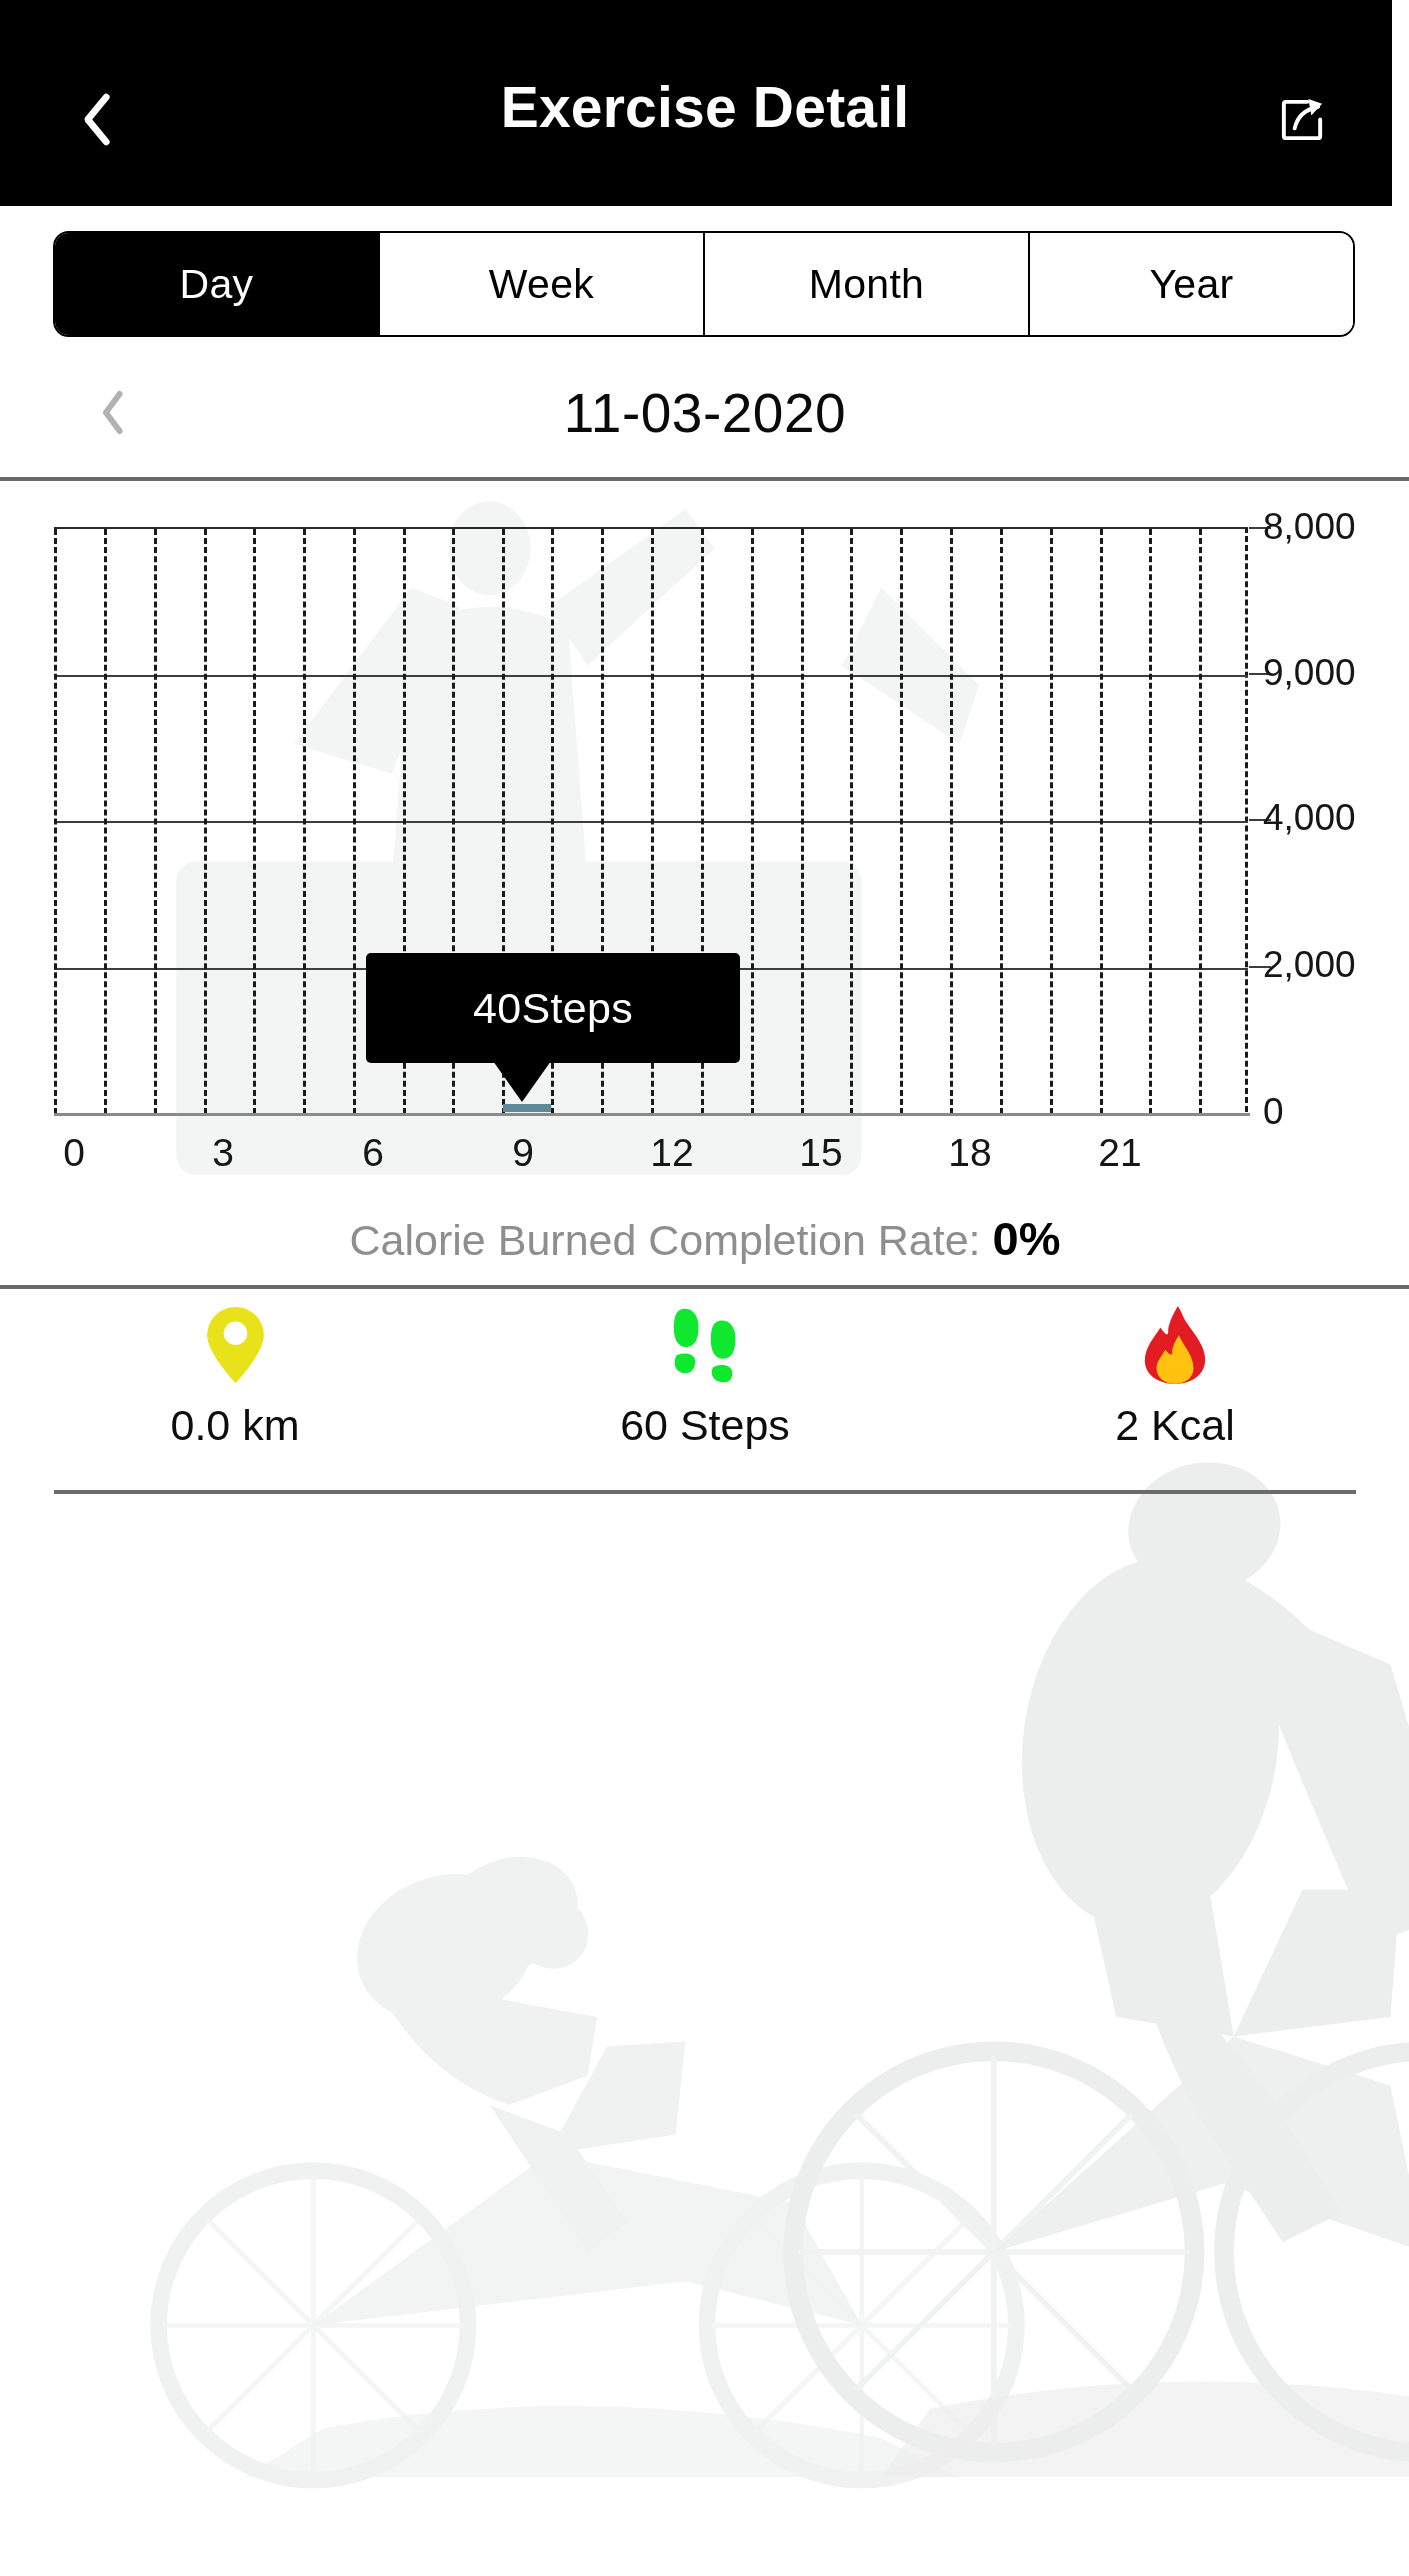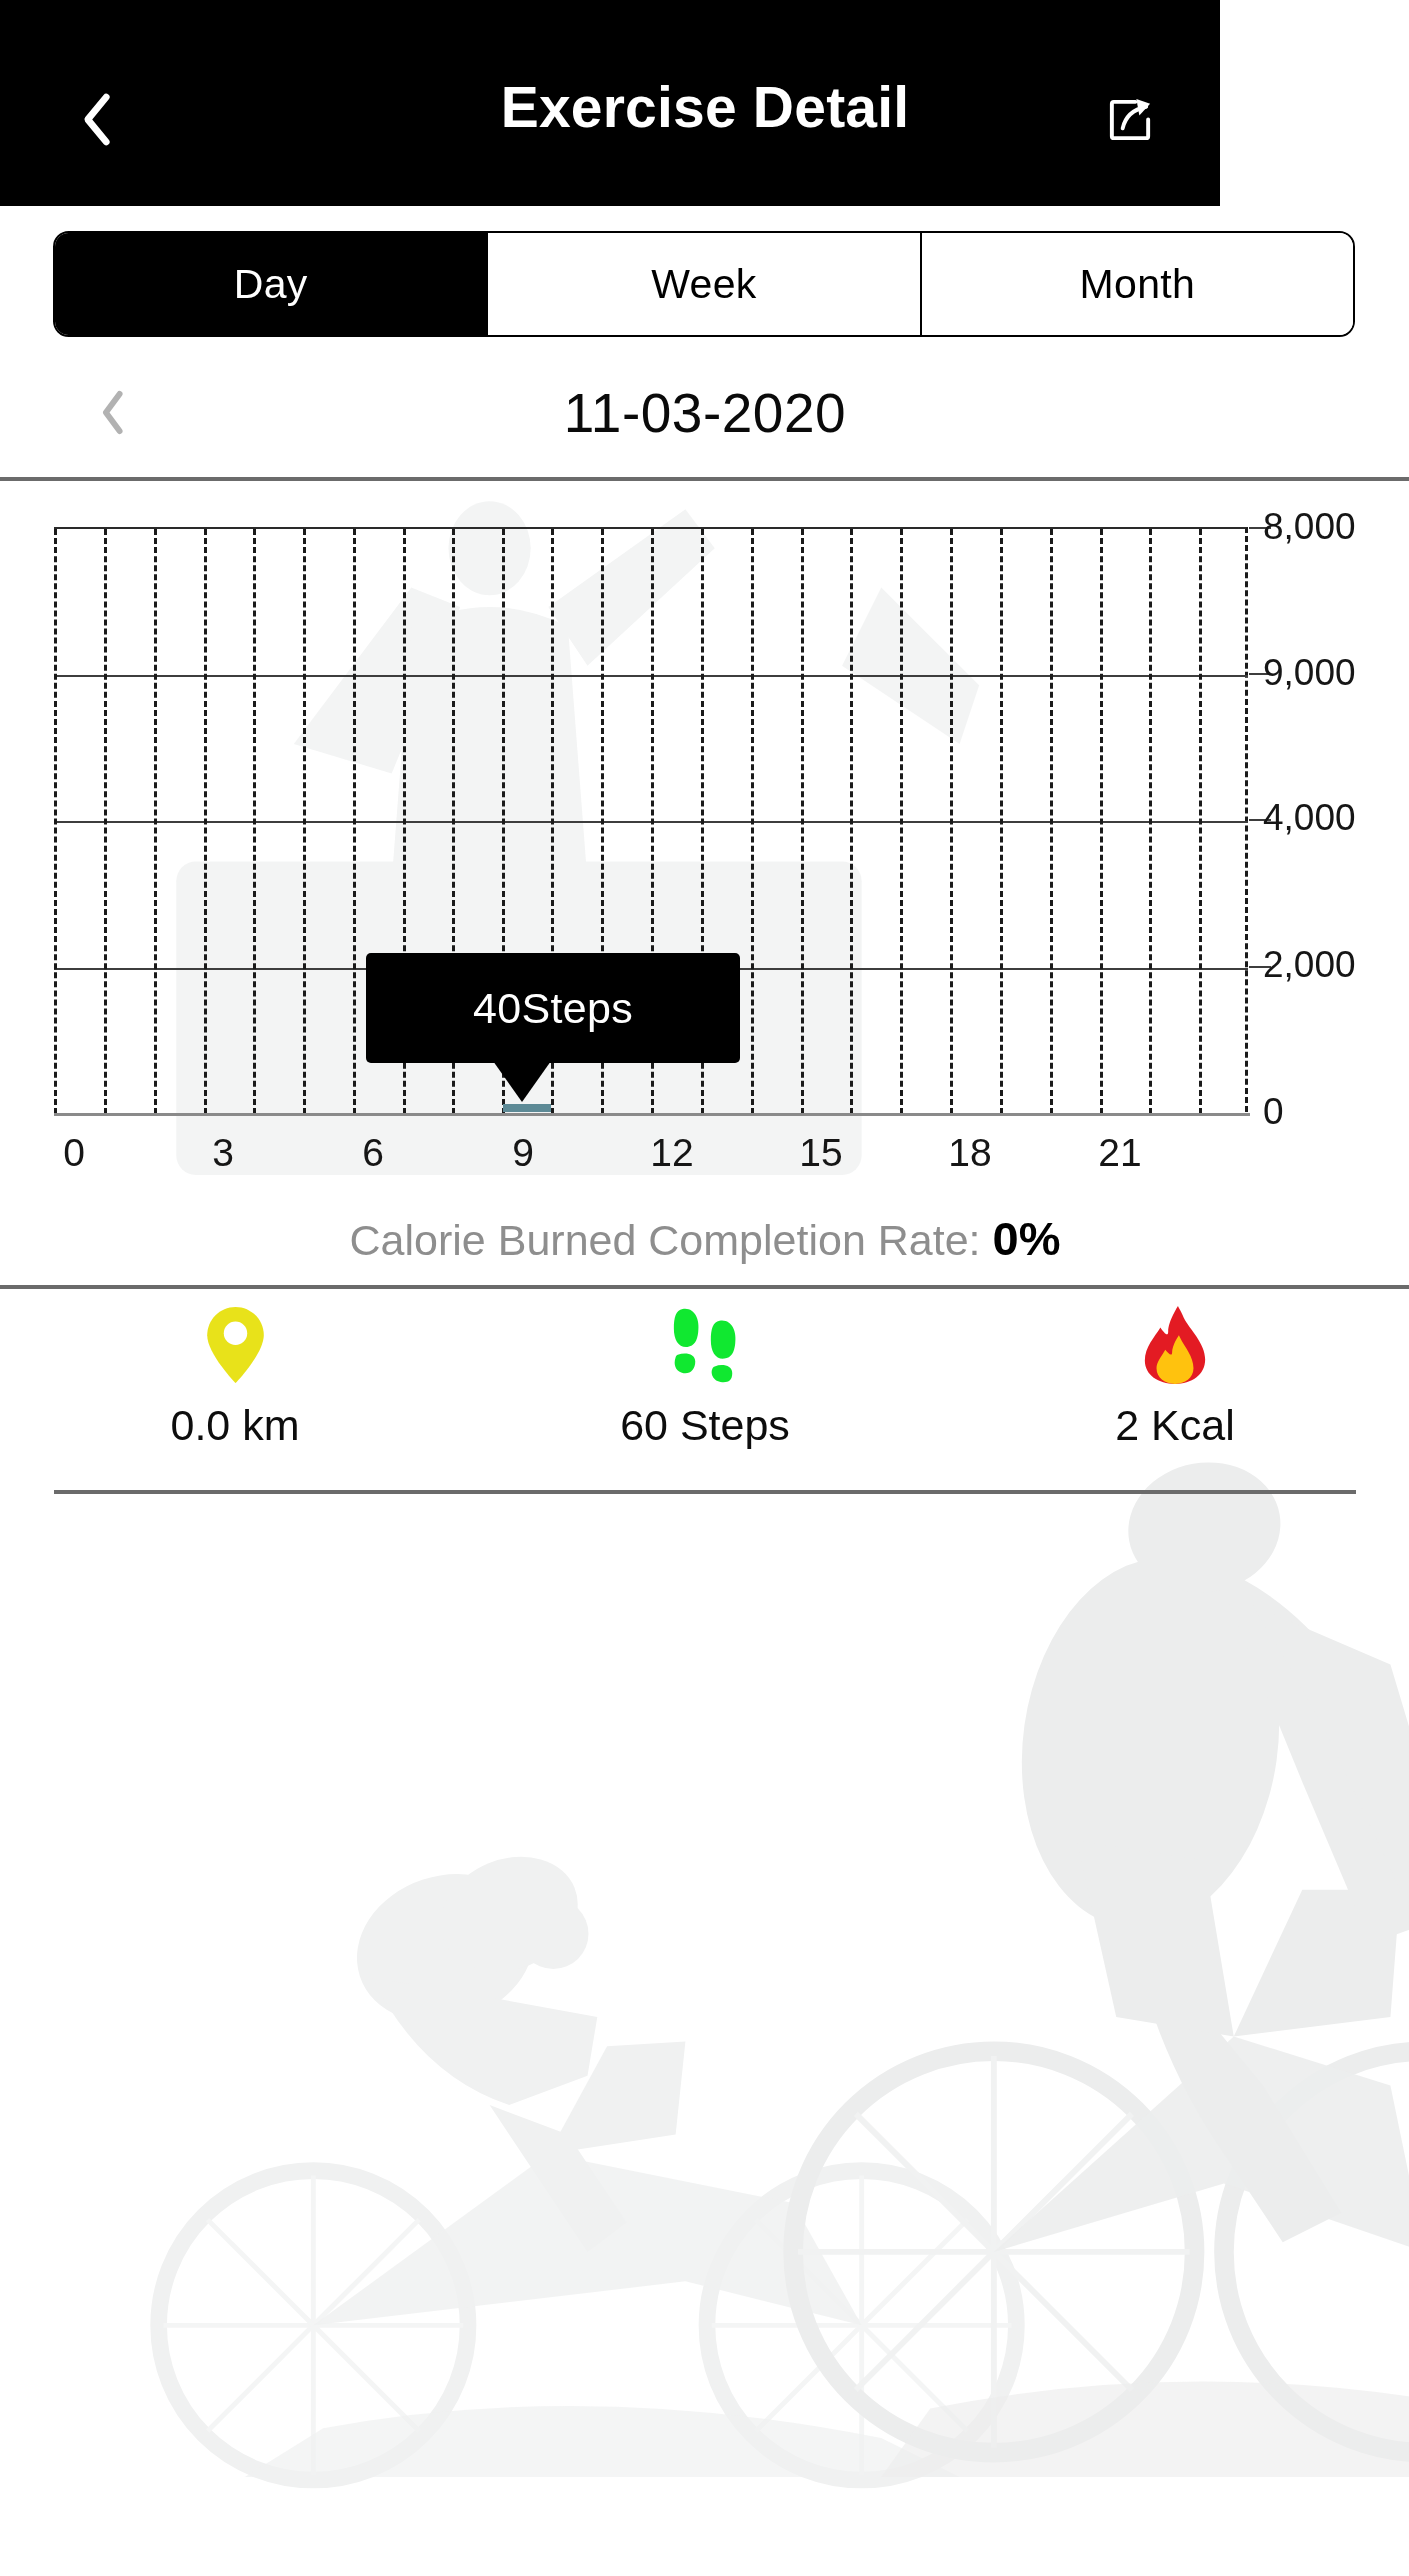--- a/index.html
+++ b/index.html
@@ -14,21 +14,21 @@
 
   
   #watermark {
     position:absolute; left:0; top:0; width:1410px; height:2576px;
     z-index:0; pointer-events:none;
   }
   #watermark svg { width:100%; height:100%; display:block; }
 
   
   #header {
-    position:absolute; left:0; top:0; width:1220px; height:206px;
+    position:absolute; left:0; top:0; width:1392px; height:206px;
     background:#000000; z-index:5;
   }
   #back-btn {
     position:absolute; left:57px; top:80px; width:78px; height:78px;
     display:flex; align-items:center; justify-content:center; cursor:pointer;
   }
   #back-btn svg { width:33px; height:55px; display:block; }
   #header-title {
     position:absolute; left:0; top:73px; width:1410px;
     text-align:center; color:#ffffff;
@@ -245,20 +245,21 @@
       <path d="M18 35 Q22 17 42 13" fill="none" stroke="#ffffff" stroke-width="4" stroke-linecap="round"></path>
       <polygon points="46,10 32,5 35,22" fill="#ffffff"></polygon>
     </svg>
   </div>
 </div>
 
 <div id="segmented">
   <div class="seg active">Day</div>
   <div class="seg">Week</div>
   <div class="seg">Month</div>
+  <div class="seg">Year</div>
 </div>
 
 <div id="date-row">
   <div id="date-prev">
     <svg viewBox="0 0 26 46">
       <polyline points="20,4 6,23 20,42" fill="none" stroke="#b2b2b2" stroke-width="6" stroke-linecap="round" stroke-linejoin="round"></polyline>
     </svg>
   </div>
   <div id="date-label">11-03-2020</div>
 </div>

